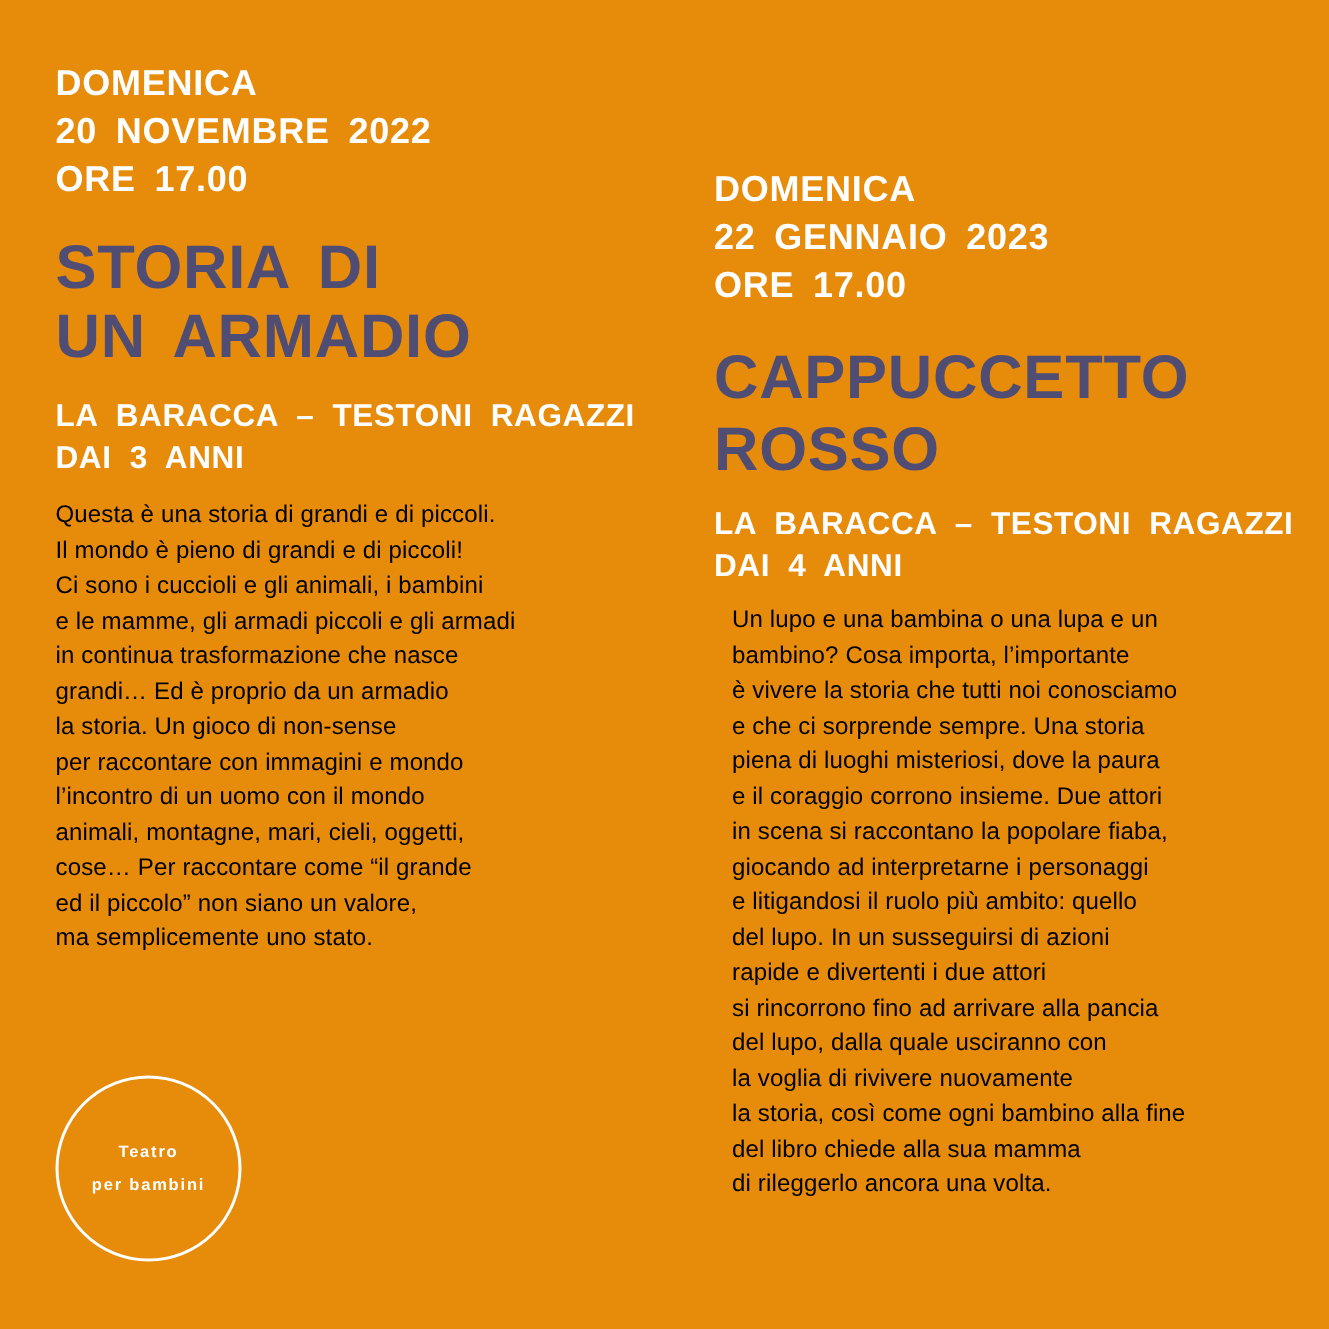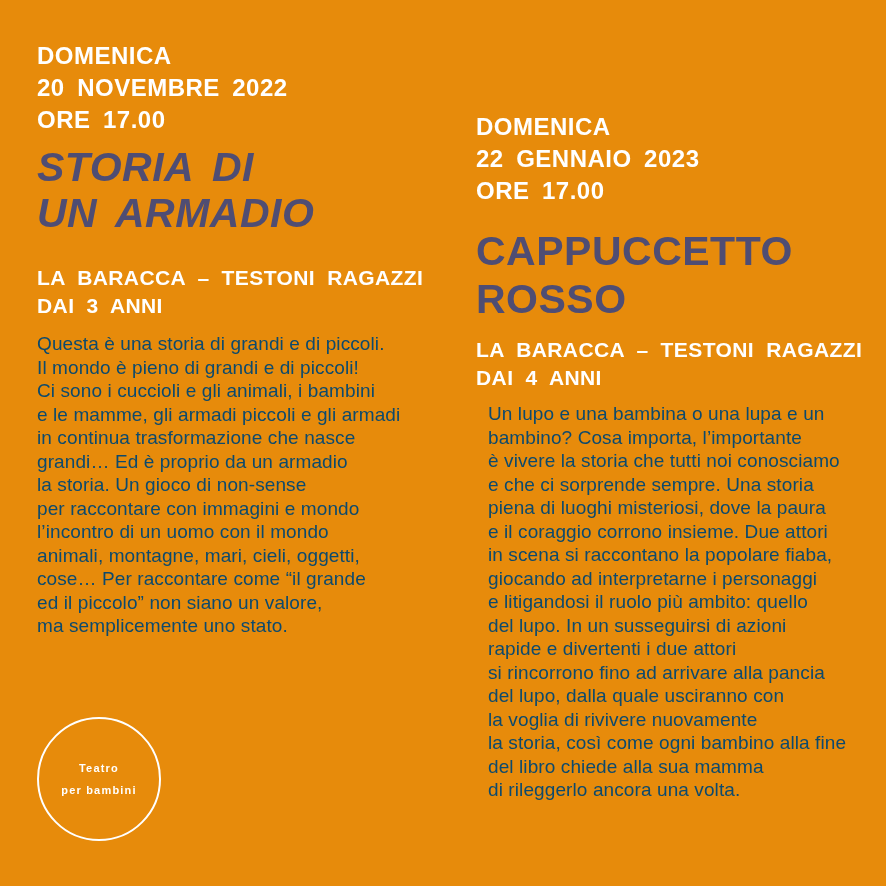--- a/index.html
+++ b/index.html
@@ -41,28 +41,28 @@
   }
   .subtitle-block {
     color: #FFFFFF;
     font-weight: bold;
     font-size: 21px;
     line-height: 28px;
     letter-spacing: 0.4px;
     word-spacing: 0.28em;
   }
   .body-block {
-    color: #0c4a6e;
-    font-size: 19px;
+    color: #000000;
+    font-size: 16px;
     line-height: 23.5px;
     letter-spacing: 0.1px;
   }
 
   .left-date  { left: 37px; top: 40px; }
-  .left-title { left: 37px; top: 144px; font-style: italic; }
+  .left-title { left: 37px; top: 155px; }
   .left-sub   { left: 37px; top: 264px; width: 400px; }
   .left-body  { left: 37px; top: 332px; width: 405px; }
 
   .right-date  { left: 476px; top: 111px; }
   .right-title { left: 476px; top: 227px; line-height: 48px; }
   .right-sub   { left: 476px; top: 336px; width: 400px; }
   .right-body  { left: 456px; top: 402px; width: 400px; margin-left: 32px; }
 
   .badge-circle {
     left: 37px;

